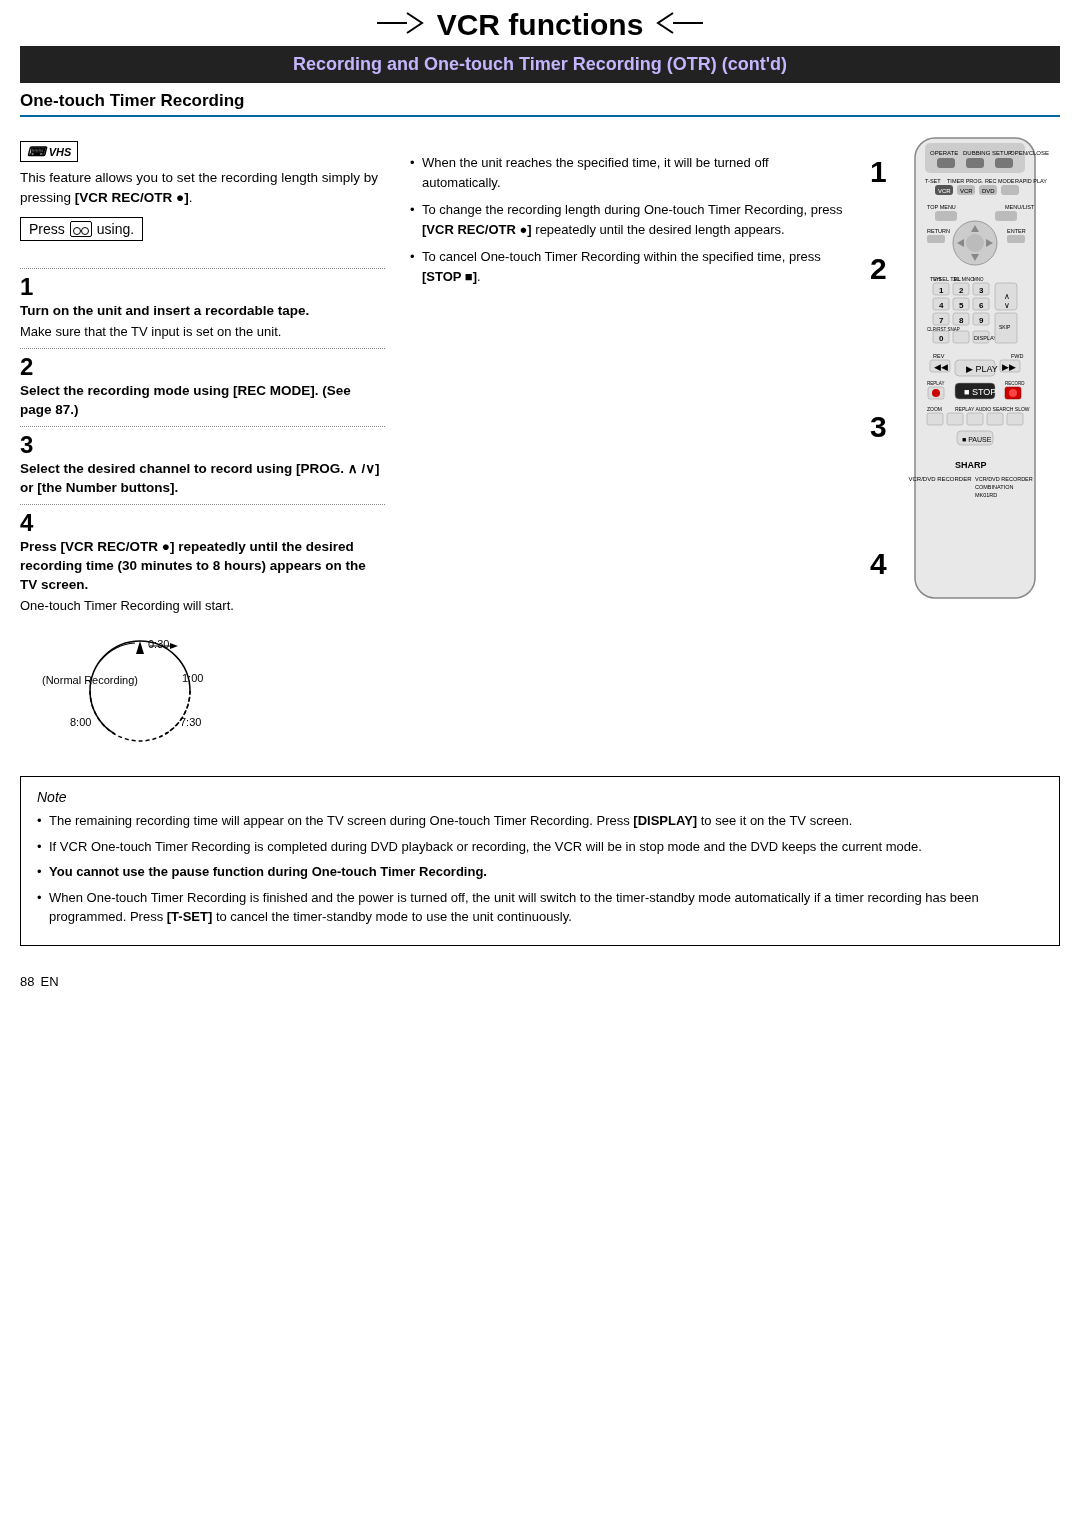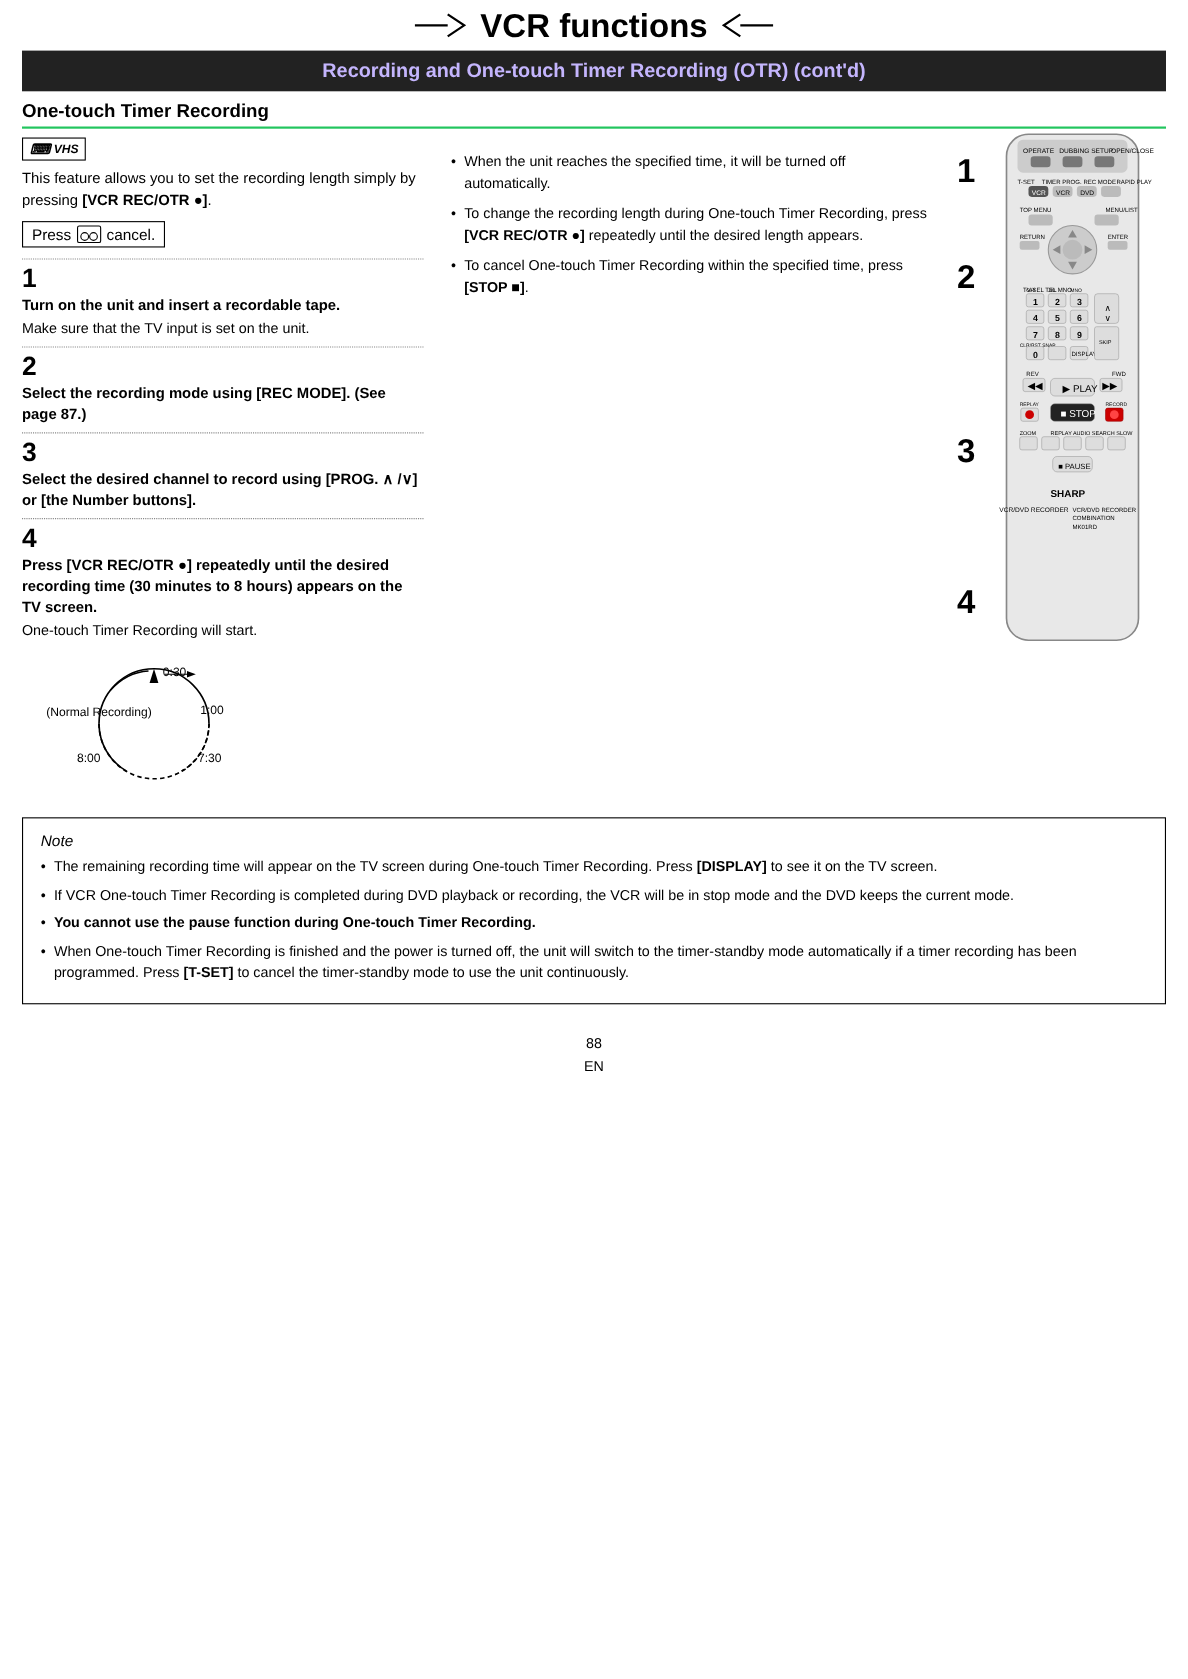--- a/index.html
+++ b/index.html
@@ -19,22 +19,22 @@
       color: #c4b5fd;
       text-align: center;
       padding: 8px 20px;
       font-size: 18px;
       font-weight: bold;
       margin: 0 20px;
     }
 
     
     .one-touch-header {
-      margin: 8px 20px 0 20px;
-      border-bottom: 2px solid #22c55e;
+      margin: 8px 20px 16px 20px;
+      border-bottom: 2px solid #0369a1;
       padding-bottom: 4px;
     }
     .one-touch-header h2 {
       font-size: 17px;
       font-weight: bold;
     }
 
     
     .main-content {
       display: flex;
@@ -82,21 +82,21 @@
       line-height: 1.5;
       margin-bottom: 8px;
     }
 
     
     .press-first-box {
       border: 1.5px solid #000;
       display: inline-flex;
       align-items: flex-start;
       padding: 3px 8px;
-      margin-bottom: 4px;
+      margin-bottom: 21px;
       font-size: 14px;
       gap: 5px;
     }
     .cassette-icon {
       width: 22px;
       height: 16px;
       border: 1.5px solid #000;
       border-radius: 2px;
       position: relative;
       display: inline-block;
@@ -204,21 +204,20 @@
       font-weight: normal;
     }
 
     
     .page-footer {
       padding: 8px 20px;
       font-size: 13px;
       display: flex;
       align-items: center;
       gap: 6px;
-      flex-direction: column;
     }
 
     
     .corner-wrap {
       display: flex;
       align-items: flex-start;
       justify-content: center;
       gap: 0;
       padding: 8px 30px 4px;
     }
@@ -267,21 +266,21 @@
 
     
     <p class="intro-text">
       This feature allows you to set the recording length simply by pressing <strong>[VCR REC/OTR ●]</strong>.
     </p>
 
     
     <div class="press-first-box">
       <span>Press</span>
       <span class="cassette-icon"></span>
-      <span>cancel.</span>
+      <span>using.</span>
     </div>
 
     <hr class="step-divider">
 
     
     <div class="step-num">1</div>
     <p class="step-title"><strong>Turn on the unit and insert a recordable tape.</strong></p>
     <p class="step-text">Make sure that the TV input is set on the unit.</p>
     <hr class="step-divider">
 

